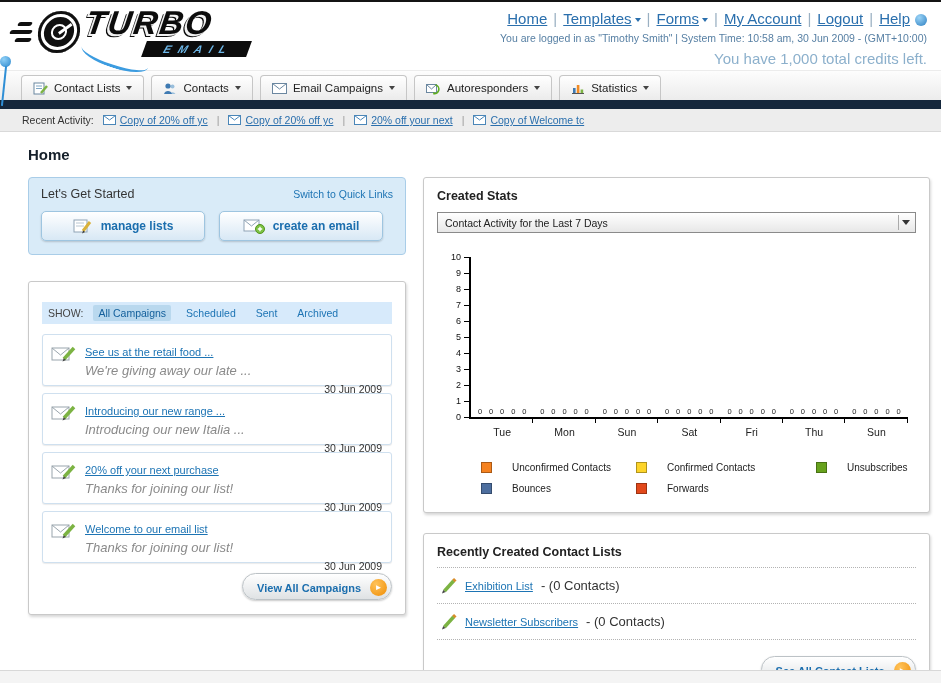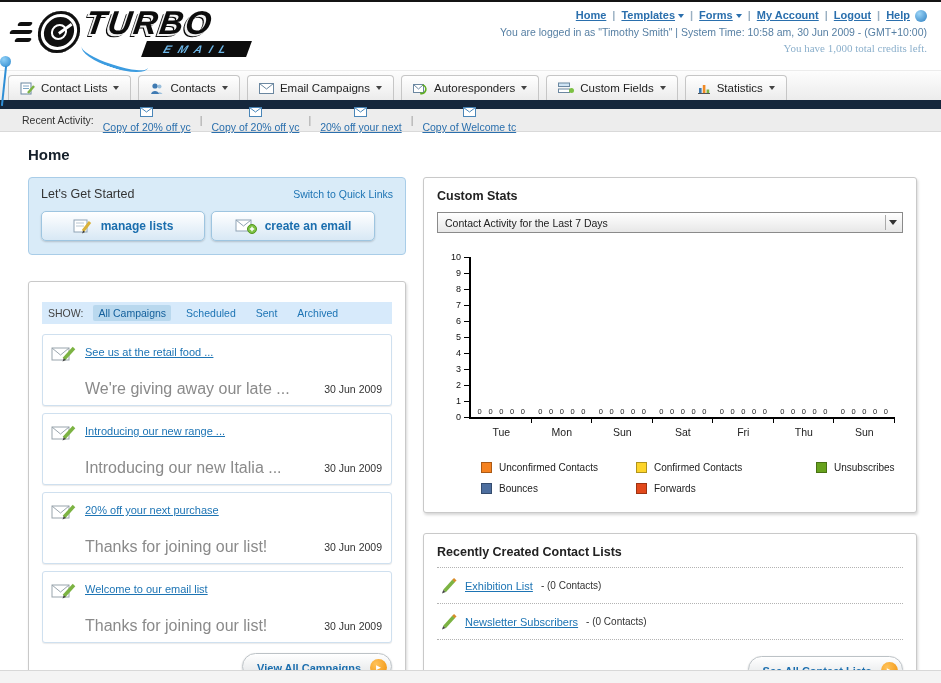--- a/index.html
+++ b/index.html
@@ -24,81 +24,81 @@
     transform:skewX(-8deg); text-shadow:-2px 2px 0 #f2f2f2, -3px 3px 0 #0c0c0c; line-height:1; }
   .logo-email { display:inline-block; background:#0c0c0c; color:#6db7e8; font-weight:bold; font-style:italic;
     font-size:11px; letter-spacing:7px; padding:2px 16px 2px 20px; transform:skewX(-20deg); margin:-2px 0 0 58px; }
   .swoosh { position:absolute; left:-6px; top:40px; width:70px; height:22px; border-bottom:3px solid #3c9ce0;
     border-radius:50%; transform:rotate(18deg); }
   .edge-dot { position:absolute; left:0px; top:54px; width:11px; height:11px; border-radius:50%;
     background:radial-gradient(circle at 35% 30%, #8fd0f7, #2a86cc); }
   .edge-line { position:absolute; left:3px; top:64px; width:2px; height:40px; background:#2f8fd6; transform:rotate(6deg); }
 
   .hdr-right { position:absolute; right:14px; top:5px; text-align:right; line-height:1.55; }
-  .hdr-links { font-size:11px;font-weight:bold; }
+  .hdr-links { font-size:15px; }
   .hdr-links .hlink { color:#2a6fad; text-decoration:underline; cursor:pointer; display:inline-block; }
   .hdr-links .hlink:not(:first-child)::before { content:"|"; color:#9ab0c2; margin:0 6px; display:inline-block; text-decoration:none; }
   .caret-dn { display:inline-block; width:0; height:0; border-left:3.5px solid transparent; border-right:3.5px solid transparent;
     border-top:4px solid #2a6fad; margin-left:3px; vertical-align:middle; }
   .help-bubble { display:inline-block; width:12px; height:12px; border-radius:50%; margin-left:5px; vertical-align:middle;
     background:radial-gradient(circle at 35% 30%, #9bd4f7, #2d7fc1); }
   .login-line { font-size:10.5px; color:#567fa3; }
-  .credits-line { font-size:11px; color:#8cb0cc;font-family:Liberation Serif, serif; }
+  .credits-line { font-size:15px; color:#8cb0cc; }
 
   
   .main-nav { height:30px; background:linear-gradient(#fdfdfd,#ececec); border-top:1px solid #ececec;
-    display:flex; align-items:flex-end; gap:7px; padding-left:8px; }
+    display:flex; align-items:flex-end; gap:7px; padding-left:21px; }
   .tab { display:inline-flex; align-items:center; gap:6px; height:25px; padding:0 11px;
     background:linear-gradient(#ffffff,#ebebeb); border:1px solid #c6c6c6; border-bottom:none;
     border-radius:4px 4px 0 0; font-size:11.5px; color:#222; cursor:pointer; }
   .tab .caret-dk { width:0; height:0; border-left:3.5px solid transparent; border-right:3.5px solid transparent;
     border-top:4px solid #444; }
   .navy-strip { height:9px; background:#15273c; }
 
   
   .activity-bar { height:23px; background:#ededed; border-bottom:1px solid #d9d9d9; display:flex; align-items:center;
     gap:9px; padding-left:22px; font-size:10.5px; color:#333; }
-  .act-item { display:inline-flex; align-items:center; gap:4px; cursor:pointer;flex-direction:column; }
+  .act-item { display:inline-flex; align-items:center; gap:4px; cursor:pointer; }
   .act-item .act-label { color:#2a6fad; text-decoration:underline; }
   .act-sep { color:#9a9a9a; }
 
   
   .main { padding:10px 28px 0 28px; }
   .page-title { font-size:15px; font-weight:bold; color:#16202b; margin:4px 0 14px 0; }
   .cols { display:flex; gap:17px; align-items:flex-start; }
   .col-left { width:378px; flex:none; }
   .col-right { flex:1; }
 
   
   .gs-panel { background:#d9ebf8; border:1px solid #a9cde8; border-radius:4px; padding:9px 12px 13px; margin-bottom:26px; }
   .gs-head { display:flex; justify-content:space-between; align-items:center; }
   .gs-title { font-size:12.5px; color:#333; }
   .gs-switch { font-size:10.5px; color:#1d74b4; cursor:pointer; }
-  .gs-btn-row { display:flex; gap:6px; margin-top:10px; }
+  .gs-btn-row { display:flex; gap:14px; margin-top:10px; }
   .gs-btn { display:inline-flex; align-items:center; justify-content:center; gap:8px; width:164px; height:30px;
     background:linear-gradient(#ffffff,#d8e8f5); border:1px solid #9ec5e0; border-radius:5px;
     box-shadow:0 1px 2px rgba(0,0,0,.18); color:#1b6eae; font-weight:bold; font-size:12px; cursor:pointer; }
 
   
   .panel { background:#fff; border:1px solid #c9c9c9; border-radius:3px; box-shadow:1px 2px 3px rgba(0,0,0,.16);
     padding:11px 13px 14px; }
   .panel-title { font-size:12.5px; font-weight:bold; color:#222; }
 
   
   .filter-bar { background:#d7eafb; margin-top:9px; padding:3px 6px; display:flex; align-items:center; gap:10px;
     font-size:10.5px; }
   .show-label { color:#444; }
   .filter { color:#1d74b4; cursor:pointer; padding:2px 5px; }
   .filter.active { background:#b9d8ee; color:#14609c; border-radius:2px; }
   .camp-list { margin-top:10px; }
   .camp-row { position:relative; border:1px solid #cfe0ef; border-radius:3px; background:#fff; min-height:44px;
     padding:7px 8px 7px 42px; margin-bottom:7px; box-shadow:0 1px 1px rgba(0,0,0,.08); }
   .camp-icon { position:absolute; left:8px; top:10px; }
   .camp-title { font-size:11px; color:#1d74b4; text-decoration:underline; cursor:pointer; display:inline-block; }
-  .camp-sub { font-size:16px; color:#8a8a8a; margin-top:20px; }
+  .camp-sub { font-size:13px; color:#8a8a8a; margin-top:3px;font-style:italic; }
   .camp-date { position:absolute; right:9px; top:8px; font-size:10.5px; color:#333;margin-top:40px; }
   .btn-row-right { text-align:right; margin-top:10px; }
   .pill-btn { display:inline-flex; align-items:center; gap:9px; padding:5px 4px 3px 14px; cursor:pointer;
     background:linear-gradient(#ffffff,#dfe2e4); border:1px solid #bcc2c6; border-radius:14px;
     box-shadow:0 1px 2px rgba(0,0,0,.22); color:#1b6eae; font-weight:bold; font-size:11px; }
   .arrow-circle { width:17px; height:17px; border-radius:50%; background:radial-gradient(circle at 35% 30%, #ffc35a, #ef8c04);
     color:#fff; display:inline-flex; align-items:center; justify-content:center; font-size:8px; }
 
   
   .stats-panel { margin-bottom:20px; }
@@ -114,28 +114,28 @@
   .chart-plot { flex:1; height:162px; border-left:2px solid #000; border-bottom:2px solid #000; position:relative; }
   .chart-groups { position:absolute; left:0; right:0; top:0; bottom:0; display:flex; }
   .chart-group { flex:1; display:flex; align-items:flex-end; justify-content:space-evenly; padding-bottom:1px;
     font-size:7.5px; color:#222; }
   .chart-xticks { display:flex; height:4px; margin-left:26px; }
   .chart-xticks div { flex:1; border-right:1px solid #000; }
   .chart-x-labels { display:flex; margin-left:26px; margin-top:3px; }
   .chart-x-labels div { flex:1; text-align:center; font-size:10.5px; color:#222; }
   .chart-legend { display:grid; grid-template-columns:155px 180px auto; row-gap:10px; margin:24px 0 4px 36px;
     font-size:10px; color:#222; }
-  .legend-item { display:flex; align-items:center; gap:7px; }
+  .legend-item { display:flex; align-items:center; gap:20px; }
   .legend-swatch { width:11px; height:11px; border:1px solid rgba(0,0,0,.3); flex:none; }
 
   
   .cl-sep { border:none; border-top:1px dotted #b3b3b3; margin:8px 0 0 0; }
   .cl-item { display:flex; align-items:center; gap:8px; padding:9px 2px; border-bottom:1px dotted #b3b3b3; cursor:pointer; }
   .cl-link { font-size:11px; color:#1d74b4; text-decoration:underline; }
-  .cl-suffix { font-size:10px; color:#333; }
+  .cl-suffix { font-size:13px; color:#333; }
   .cl-btn-row { text-align:right; margin-top:16px; }
 
   
   .footer { position:absolute; left:0; right:0; bottom:0; height:13px; background:#f4f4f4; border-top:1px solid #d8d8d8; }
 </style>
 </head>
 <body>
 
 <div class="page">
 
@@ -196,29 +196,20 @@
       <svg width="15" height="13">
           <rect x="0.5" y="2.5" width="10" height="8" fill="#fff" stroke="#6b87a0"></rect>
           <path d="M0.5 2.5 L5.5 7 L10.5 2.5" fill="none" stroke="#6b87a0"></path>
           <path d="M9.5 3 a4 4 0 1 1 -2 8.5" fill="none" stroke="#5fae1f" stroke-width="1.6"></path>
           <path d="M7 10 l0.6 2.6 2.2-1.4z" fill="#5fae1f"></path>
         </svg>
       <span>Autoresponders</span>
       <span class="caret-dk"></span>
     </div>
     <div class="tab">
-      <svg width="16" height="12">
-          <rect x="0.5" y="1" width="11" height="3.5" fill="#cfe4f4" stroke="#6b87a0"></rect>
-          <rect x="0.5" y="7" width="11" height="3.5" fill="#fff" stroke="#6b87a0"></rect>
-          <circle cx="13.5" cy="8.5" r="2.5" fill="#7cc143"></circle>
-        </svg>
-      <span>Custom Fields</span>
-      <span class="caret-dk"></span>
-    </div>
-    <div class="tab">
       <svg width="14" height="12">
           <line x1="1" y1="11.5" x2="13" y2="11.5" stroke="#555"></line>
           <rect x="2" y="6" width="2.6" height="5" fill="#3f7ab2"></rect>
           <rect x="5.8" y="3" width="2.6" height="8" fill="#f08a24"></rect>
           <rect x="9.6" y="7.5" width="2.6" height="3.5" fill="#7cb343"></rect>
         </svg>
       <span>Statistics</span>
       <span class="caret-dk"></span>
     </div>
   </div>
@@ -355,21 +346,21 @@
               <span>View All Campaigns</span>
               <span class="arrow-circle">►</span>
             </span>
           </div>
         </div>
       </div>
 
       <div class="col-right">
 
         <div class="panel stats-panel">
-          <div class="panel-title">Custom Stats</div>
+          <div class="panel-title">Created Stats</div>
           <div class="stats-select">
             <span>Contact Activity for the Last 7 Days</span>
             <span class="select-caret-box">
                 <span class="select-caret"></span>
               </span>
           </div>
 
           <div class="chart-wrap">
             <div class="chart-main">
               <div class="chart-y-axis">

